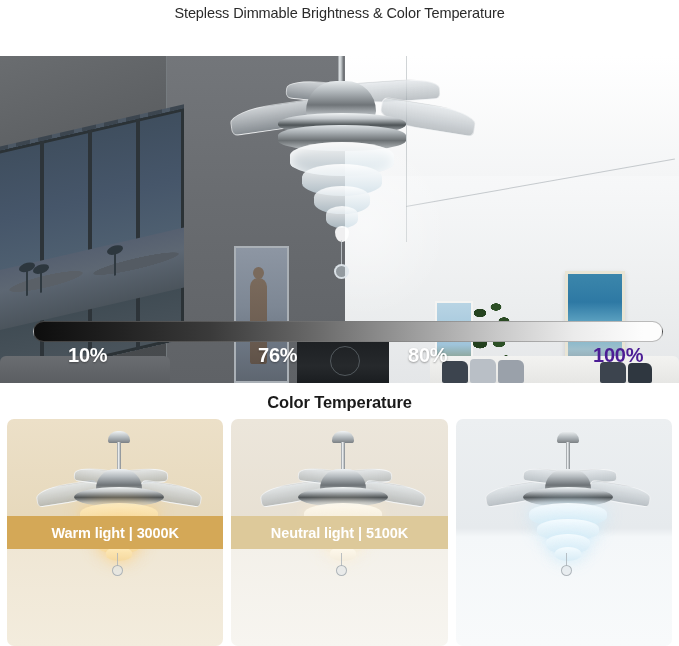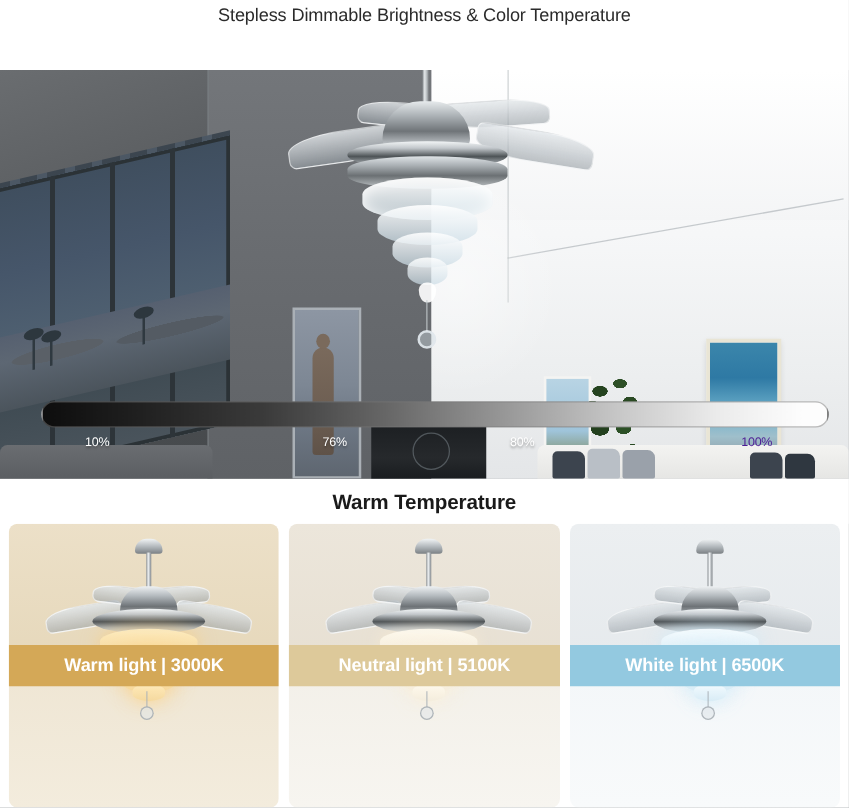--- a/index.html
+++ b/index.html
@@ -228,21 +228,21 @@
   
   .slider-wrap{ position:absolute; left:0; top:255px; width:679px; height:72px; }
   .slider{
     position:absolute; left:33px; top:10px; width:630px; height:21px;
     border-radius:11px;
     background:linear-gradient(90deg,#0d0d0d 0%,#1c1c1c 10%,#3a3a3a 28%,#6a6a6a 45%,#9b9b9b 60%,#c9c9c9 74%,#ebebeb 86%,#fdfdfd 97%);
     border:1px solid rgba(120,120,120,.5);
   }
   .ticks{ position:absolute; left:0; top:34px; width:679px; height:24px; }
   .tick{
-    position:absolute; font-size:10px; font-weight:normal; line-height:20px;
+    position:absolute; font-size:20px; font-weight:bold; line-height:20px;
     letter-spacing:-0.2px; white-space:nowrap;
   }
   .tick.light{ color:#ffffff; text-shadow:0 1px 2px rgba(0,0,0,.35); }
   .tick.dark{ color:#4c1d95; }
 
   
   .ct-heading{
     width:679px; height:36px; background:#fff; text-align:center;
     font-size:16.5px; font-weight:bold; color:#1a1a1a;
     line-height:30px; letter-spacing:-0.1px; padding-top:4px;
@@ -392,21 +392,21 @@
     <div class="slider"></div>
     <div class="ticks">
       <span class="tick light" style="left:68px;">10%</span>
       <span class="tick light" style="left:258px;">76%</span>
       <span class="tick light" style="left:408px;">80%</span>
       <span class="tick dark" style="left:593px;">100%</span>
     </div>
   </div>
 </div>
 
-<div class="ct-heading">Warm Temperature</div>
+<div class="ct-heading">Color Temperature</div>
 
 <div class="panels">
 
   <div class="panel p-warm">
     <div class="panel-bg"></div>
     <div class="panel-fan">
       <div class="mount"></div>
       <div class="dr"></div>
       <div class="p-blade" style="left:-4px;top:55px;width:62px;height:19px;transform:rotate(-9deg);"></div>
       <div class="p-blade" style="left:34px;top:40px;width:50px;height:15px;transform:rotate(7deg);"></div>
@@ -456,16 +456,15 @@
       <div class="p-blade" style="left:100px;top:55px;width:62px;height:19px;transform:rotate(9deg) scaleX(-1);"></div>
       <div class="p-motor"></div>
       <div class="p-ring"></div>
       <div class="p-cr" style="left:40px;top:74px;width:78px;height:24px;"></div>
       <div class="p-cr" style="left:48px;top:90px;width:62px;height:22px;"></div>
       <div class="p-cr" style="left:57px;top:105px;width:44px;height:20px;"></div>
       <div class="p-cr" style="left:66px;top:118px;width:26px;height:14px;"></div>
       <div class="p-chain"></div>
       <div class="p-knob"></div>
     </div>
-    <div class="label-bar">White light | 6500K</div>
   </div>
 
 </div>
 
 </body></html>

